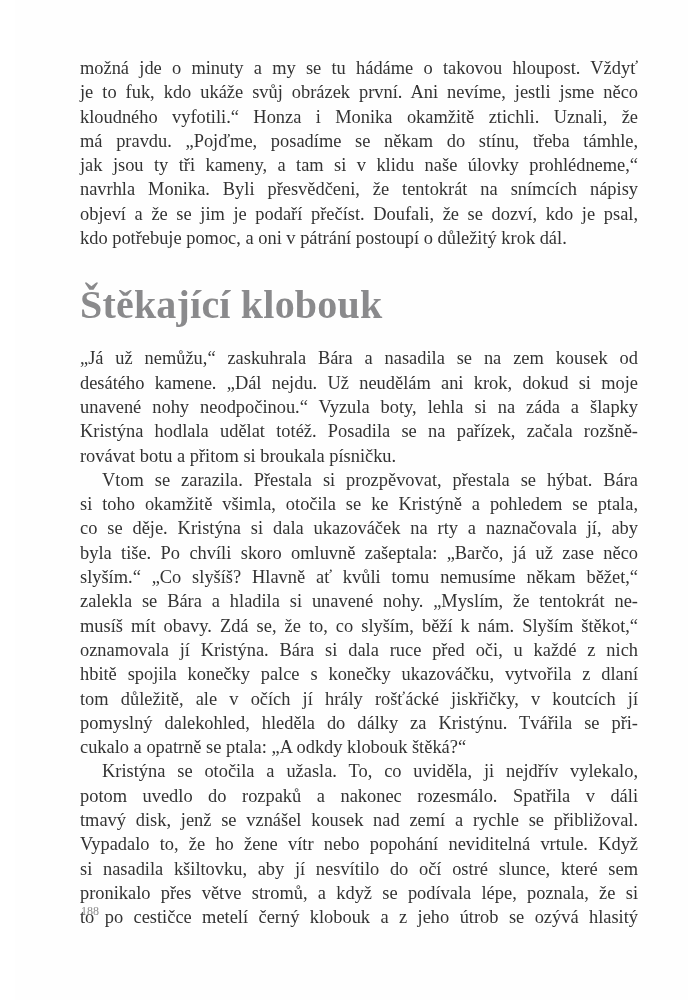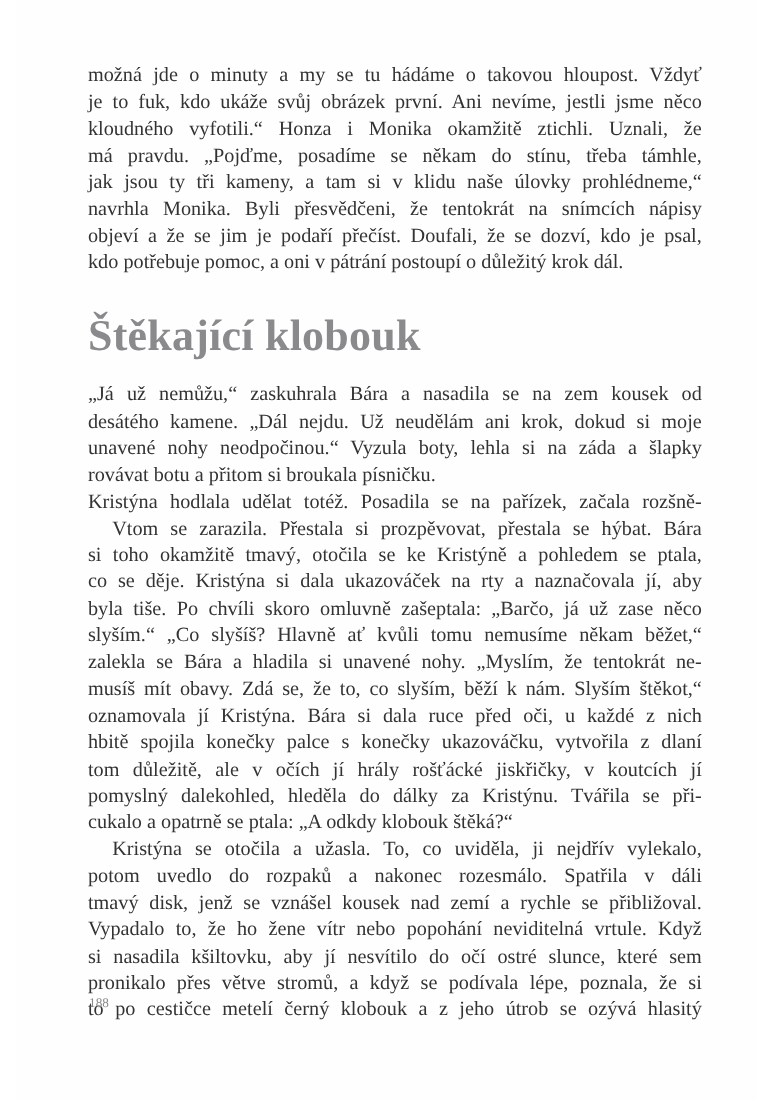--- a/index.html
+++ b/index.html
@@ -101,26 +101,26 @@
         <span class="line">objeví a že se jim je podaří přečíst. Doufali, že se dozví, kdo je psal,</span>
         <span class="line last">kdo potřebuje pomoc, a oni v pátrání postoupí o důležitý krok dál.</span>
       </div>
 
     <h2 class="chapter-heading">Štěkající klobouk</h2>
 
     <div class="paragraph" id="p1">
         <span class="line">„Já už nemůžu,“ zaskuhrala Bára a nasadila se na zem kousek od</span>
         <span class="line">desátého kamene. „Dál nejdu. Už neudělám ani krok, dokud si moje</span>
         <span class="line">unavené nohy neodpočinou.“ Vyzula boty, lehla si na záda a šlapky</span>
+        <span class="line">Kristýna hodlala udělat totéž. Posadila se na pařízek, začala rozšně-</span>
         <span class="line last">rovávat botu a přitom si broukala písničku.</span>
-        <span class="line">Kristýna hodlala udělat totéž. Posadila se na pařízek, začala rozšně-</span>
       </div>
     <div class="paragraph" id="p2">
         <span class="line indent-line">Vtom se zarazila. Přestala si prozpěvovat, přestala se hýbat. Bára</span>
-        <span class="line">si toho okamžitě tmavý, otočila se ke Kristýně a pohledem se ptala,</span>
+        <span class="line">si toho okamžitě všimla, otočila se ke Kristýně a pohledem se ptala,</span>
         <span class="line">co se děje. Kristýna si dala ukazováček na rty a naznačovala jí, aby</span>
         <span class="line">byla tiše. Po chvíli skoro omluvně zašeptala: „Barčo, já už zase něco</span>
         <span class="line">slyším.“ „Co slyšíš? Hlavně ať kvůli tomu nemusíme někam běžet,“</span>
         <span class="line">zalekla se Bára a hladila si unavené nohy. „Myslím, že tentokrát ne-</span>
         <span class="line">musíš mít obavy. Zdá se, že to, co slyším, běží k nám. Slyším štěkot,“</span>
         <span class="line">oznamovala jí Kristýna. Bára si dala ruce před oči, u každé z nich</span>
         <span class="line">hbitě spojila konečky palce s konečky ukazováčku, vytvořila z dlaní</span>
         <span class="line">tom důležitě, ale v očích jí hrály rošťácké jiskřičky, v koutcích jí</span>
         <span class="line">pomyslný dalekohled, hleděla do dálky za Kristýnu. Tvářila se při-</span>
         <span class="line last">cukalo a opatrně se ptala: „A odkdy klobouk štěká?“</span>

